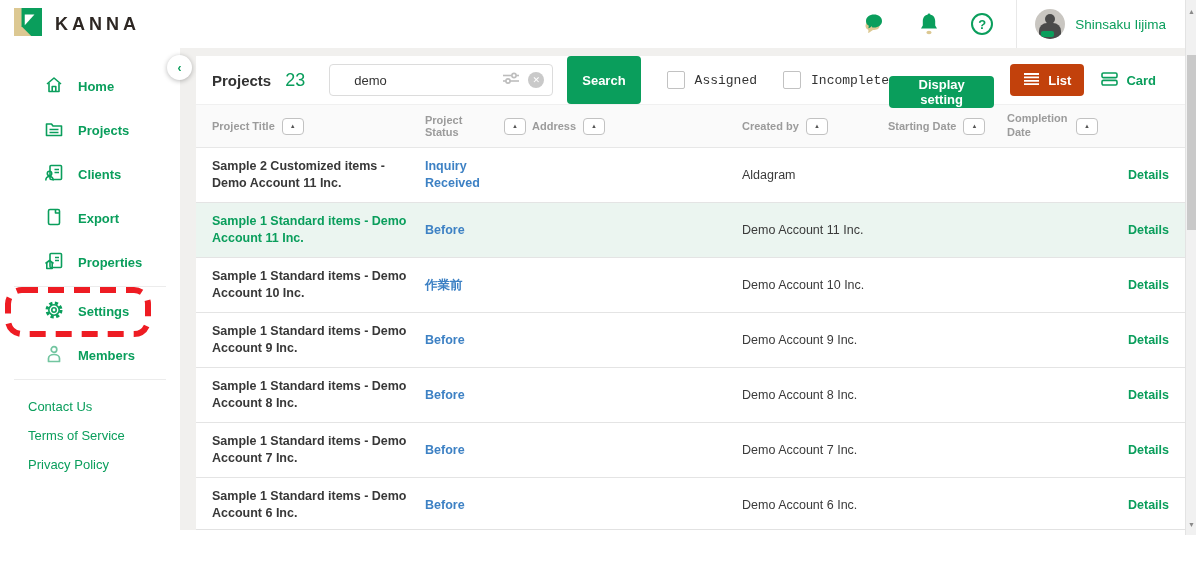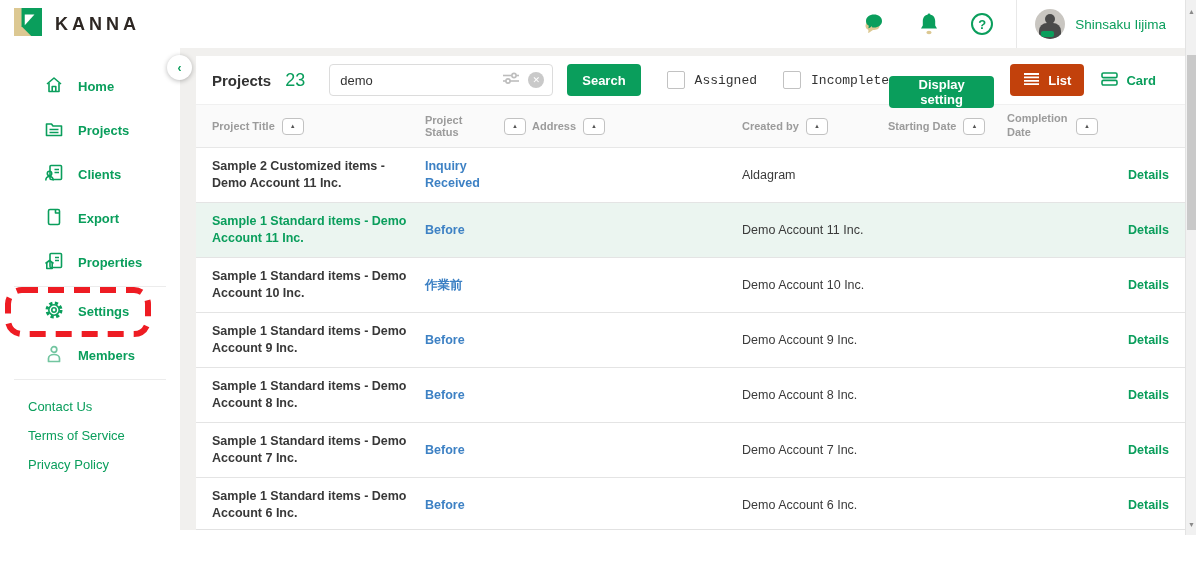--- a/index.html
+++ b/index.html
@@ -45,26 +45,26 @@
   .side-links { margin-top:12px; }
   .side-link { padding:7px 0 7px 28px; color:#0a9e5c; font-size:13px; cursor:pointer; }
 
   
   .main { position:absolute; left:196px; top:8px; width:989px; height:474px; background:#fff;
     border-bottom:1px solid #e2e2e2; overflow:hidden; z-index:1; }
   .toolbar { display:flex; align-items:center; padding:12px 16px 12px 16px; height:48px; }
   .tb-title { font-size:15px; font-weight:bold; color:#333; }
   .tb-count { color:#0a9e5c; font-size:18px; margin-left:14px; }
   .search-box { margin-left:24px; width:224px; height:32px; border:1px solid #dcdcdc; border-radius:4px;
-    display:flex; align-items:center; padding:0 8px 0 10px; background:#fff; }
+    display:flex; align-items:center; padding:0 8px 0 24px; background:#fff; }
   .search-input { border:none; outline:none; flex:1; min-width:0; font-size:13px; color:#333;
     font-family:"Liberation Sans", sans-serif; }
   .clear-btn { width:16px; height:16px; border-radius:50%; background:#c9c9c9; color:#fff; font-size:9px;
     display:flex; align-items:center; justify-content:center; margin-left:7px; cursor:pointer; flex:none; }
-  .search-btn { margin-left:14px; height:32px; padding:8px 15px; background:#0a9e5c; color:#fff; font-weight:bold;
+  .search-btn { margin-left:14px; height:48px; padding:8px 15px; background:#0a9e5c; color:#fff; font-weight:bold;
     font-size:13px; border-radius:4px; border:none; display:flex; align-items:center; cursor:pointer; }
   .cb-group { display:flex; align-items:center; margin-left:26px; gap:10px; font-size:13px; color:#333;font-family:Liberation Mono, monospace; }
   .checkbox { width:18px; height:18px; border:1px solid #c2c2c2; border-radius:2px; background:#fff; cursor:pointer; flex:none; }
   .display-btn { margin-left:auto; height:32px; padding:0 20px; background:#0a9e5c; color:#fff; font-weight:bold;
     font-size:13px; border-radius:4px; border:none; display:flex; align-items:center; cursor:pointer;margin-top:24px; }
   .toggle { margin-left:16px; display:flex; gap:4px; background:#fff; border-radius:4px; }
   .toggle-seg { height:32px; display:flex; align-items:center; gap:8px; padding:0 13px; font-size:13px;
     font-weight:bold; border-radius:4px; cursor:pointer; }
   .toggle-seg.active { background:#c2410c; color:#fff; }
   .toggle-seg.inactive { background:#fff; color:#0a9e5c; }

